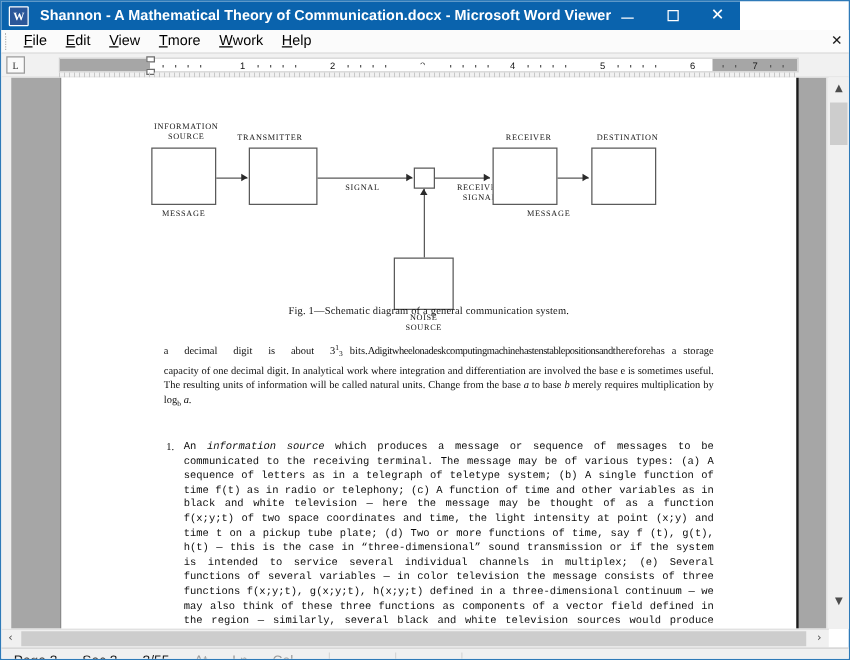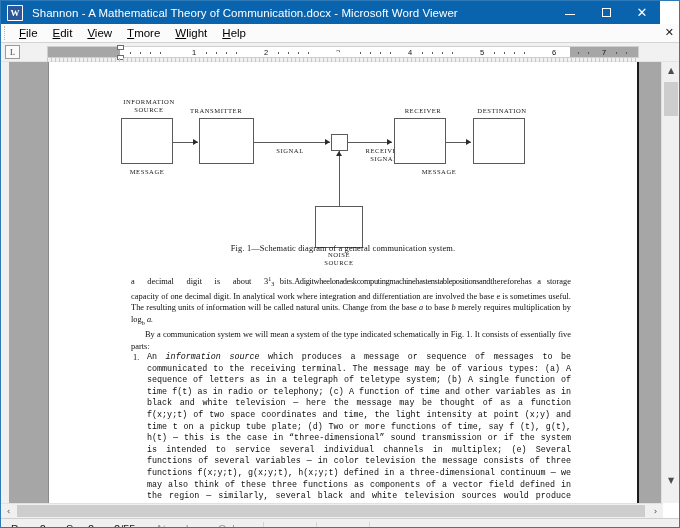--- a/index.html
+++ b/index.html
@@ -18,26 +18,27 @@
     overflow: hidden;
     background: #ffffff;
     border: 1px solid #2e7ab8;
     box-sizing: border-box;
   }
 
   
   .titlebar {
     position: absolute;
     top: 0; left: 0;
-    width: 659px;
+    width: 591px;
     height: 23px;
     background: #0a63ad;
     display: flex;
     align-items: center;
     box-sizing: border-box;
+    font-weight: bold;
   }
   .app-icon {
     width: 16px; height: 16px;
     margin-left: 6px;
     background: #ffffff;
     border-radius: 1px;
     position: relative;
     flex: 0 0 auto;
     overflow: hidden;
   }
@@ -465,21 +466,21 @@
         </div>
     </div>
   </div>
 
   <div class="menubar">
     <div class="menu-grip"></div>
     <div class="menu-item"><u>F</u><span>ile</span></div>
     <div class="menu-item"><u>E</u><span>dit</span></div>
     <div class="menu-item"><u>V</u><span>iew</span></div>
     <div class="menu-item"><u>T</u><span>more</span></div>
-    <div class="menu-item"><u>W</u><span>light</span></div>
+    <div class="menu-item"><u>W</u><span>work</span></div>
     <div class="menu-item"><u>H</u><span>elp</span></div>
     <div class="menu-close">✕</div>
   </div>
 
   <div class="rulerbar">
     <div class="ruler-corner">L</div>
     <div class="ruler-strip">
       <div class="ruler-margin" style="left:0;width:72px;"></div>
       <div class="ruler-margin" style="left:522px;width:68px;"></div>
       <div class="ruler-ticks">
@@ -569,21 +570,20 @@
           <div class="fig-lbl" style="left:330px;top:70px;width:60px;">MESSAGE</div>
 
           <div class="fig-lbl" style="left:386px;top:9px;width:74px;">DESTINATION</div>
           <div class="fig-box" style="left:394px;top:20px;width:52px;height:46px;"></div>
         </div>
 
         <div class="fig-caption">Fig. 1—Schematic diagram of a general communication system.</div>
 
         <div class="body-text">
           <p><span class="sp-wide">a decimal digit is about 3</span><span class="frac"><sup>1</sup><sub>3</sub></span> <span>bits.</span><span class="squish">Adigitwheelonadeskcomputingmachinehastenstablepositionsand</span><span>thereforehas a storage capacity of one decimal digit. In analytical work where integration and differentiation</span> <span>are involved the base e is sometimes useful. The resulting units of information will be called natural units.</span> <span>Change from the base </span><span class="it">a</span><span> to base </span><span class="it">b</span><span> merely requires multiplication by log</span><sub style="font-size:6px;">b</sub><span class="it"> a.</span></p>
-          <p class="p-indent">By a communication system we will mean a system of the type indicated schematically in Fig. 1.  It consists of essentially five parts:</p>
         </div>
 
         <div class="list">
           <div class="li">
             <div class="li-num">1.</div>
             <div class="li-body"><span>An </span><span class="it">information source</span><span> which produces a message or sequence of messages to be communicated to the receiving terminal. The message may be of various types: (a) A sequence of letters as in a telegraph of teletype system; (b) A single function of time f(t) as in radio or telephony; (c) A function of time and other variables as in black and white television — here the message may be thought of as a function f(x;y;t) of two space coordinates and time, the light intensity at point (x;y) and time t on a pickup tube plate; (d) Two or more functions of time, say f (t), g(t), h(t) — this is the case in “three-dimensional” sound transmission or if the system is intended to service several individual channels in multiplex; (e) Several functions of several variables — in color television the message consists of three functions f(x;y;t), g(x;y;t), h(x;y;t) defined in a three-dimensional continuum — we may also think of these three functions as components of a vector field defined in the region — similarly, several black and white television sources would produce “messages” consisting of a number of functions of three variables; (f) Various combinations also occur, for example in television with an associated audio channel.</span></div>
           </div>
         </div>
 
       </div>

